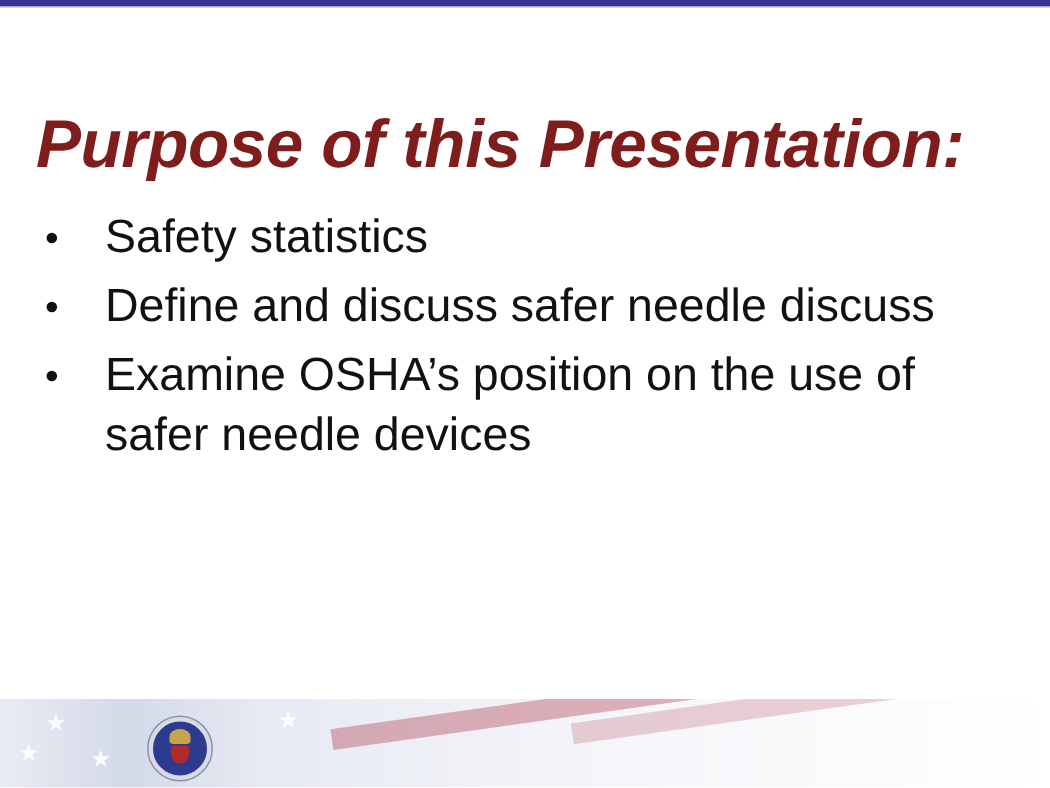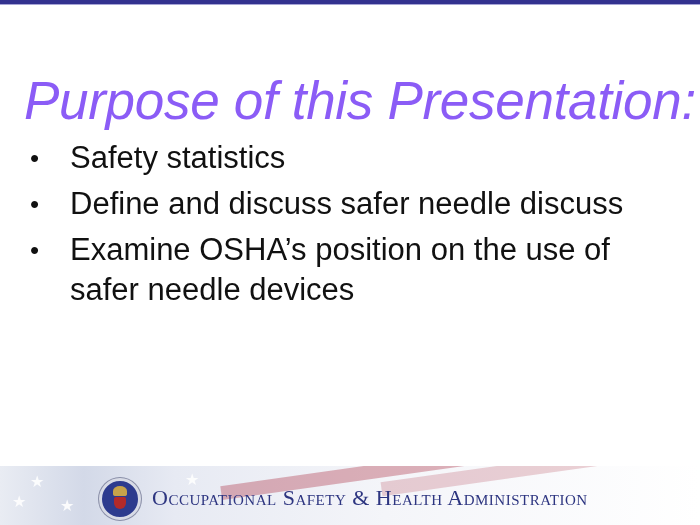--- a/index.html
+++ b/index.html
@@ -1,19 +1,19 @@
 <!DOCTYPE html>
 <html><head>
   <meta charset="utf-8">
   <style>
     html, body { margin:0; padding:0; }
     body { width:700px; height:525px; position:relative; overflow:hidden; background:#ffffff; font-family:"Liberation Sans", sans-serif; }
     .topbar { position:absolute; left:0; top:0; width:700px; height:4px; background:#33328f; }
     .topbar2 { position:absolute; left:0; top:4px; width:700px; height:1px; background:#a7a5d6; }
-    .title { position:absolute; left:24px; top:70px; width:660px; font-size:53px; font-weight:normal; font-style:italic; color:#8b5cf6; white-space:nowrap; letter-spacing:-0.3px; }
+    .title { position:absolute; left:24px; top:70px; width:660px; font-size:45px; font-weight:bold; font-style:italic; color:#7f1d1d; white-space:nowrap; letter-spacing:-0.3px; }
     .bullets { position:absolute; left:28px; top:138px; width:640px; margin:0; padding:0; list-style:none; color:#111; font-size:31px; line-height:40px; }
     .bullets li { position:relative; padding-left:42px; margin-bottom:6px; }
     .bullets li .dot { position:absolute; left:2px; top:0; font-size:26px; }
     .footer { position:absolute; left:0; top:466px; width:700px; height:59px; background:linear-gradient(90deg,#e9ecf3 0%, #d3d9e8 12%, #e7eaf3 25%, #f4f5f9 55%, #ffffff 100%); overflow:hidden; }
     .stripe { position:absolute; height:14px; background:rgba(170,40,60,0.35); transform:rotate(-8deg); }
     .star { position:absolute; color:#ffffff; font-size:16px; opacity:0.9; }
     .seal { position:absolute; left:99px; top:12px; width:36px; height:36px; border-radius:50%; background:#2d3b8e; border:3px solid #d8dbe6; box-shadow:0 0 0 1px #8a8fa8; }
     .seal .eagle { position:absolute; left:11px; top:5px; width:14px; height:10px; background:#c7a34a; border-radius:50% 50% 20% 20%; }
     .seal .shield { position:absolute; left:12px; top:16px; width:12px; height:12px; background:#b32a2a; border-radius:2px 2px 6px 6px; }
     .agency { position:absolute; left:152px; top:19px; font-family:"Liberation Serif", serif; color:#2d3580; font-size:22px; font-variant:small-caps; letter-spacing:0.5px; white-space:nowrap; }
@@ -45,14 +45,13 @@
   <div class="stripe" style="left:220px; top:2px; width:260px;"></div>
   <div class="stripe" style="left:380px; top:-6px; width:320px; opacity:0.6;"></div>
   <span class="star" style="left:30px; top:6px;">★</span>
   <span class="star" style="left:12px; top:26px;">★</span>
   <span class="star" style="left:60px; top:30px;">★</span>
   <span class="star" style="left:185px; top:4px;">★</span>
   <div class="seal">
     <div class="eagle"></div>
     <div class="shield"></div>
   </div>
-  <div class="agency">Occupational Safety &amp; Health Administration</div>
 </div>
 
 </body></html>

